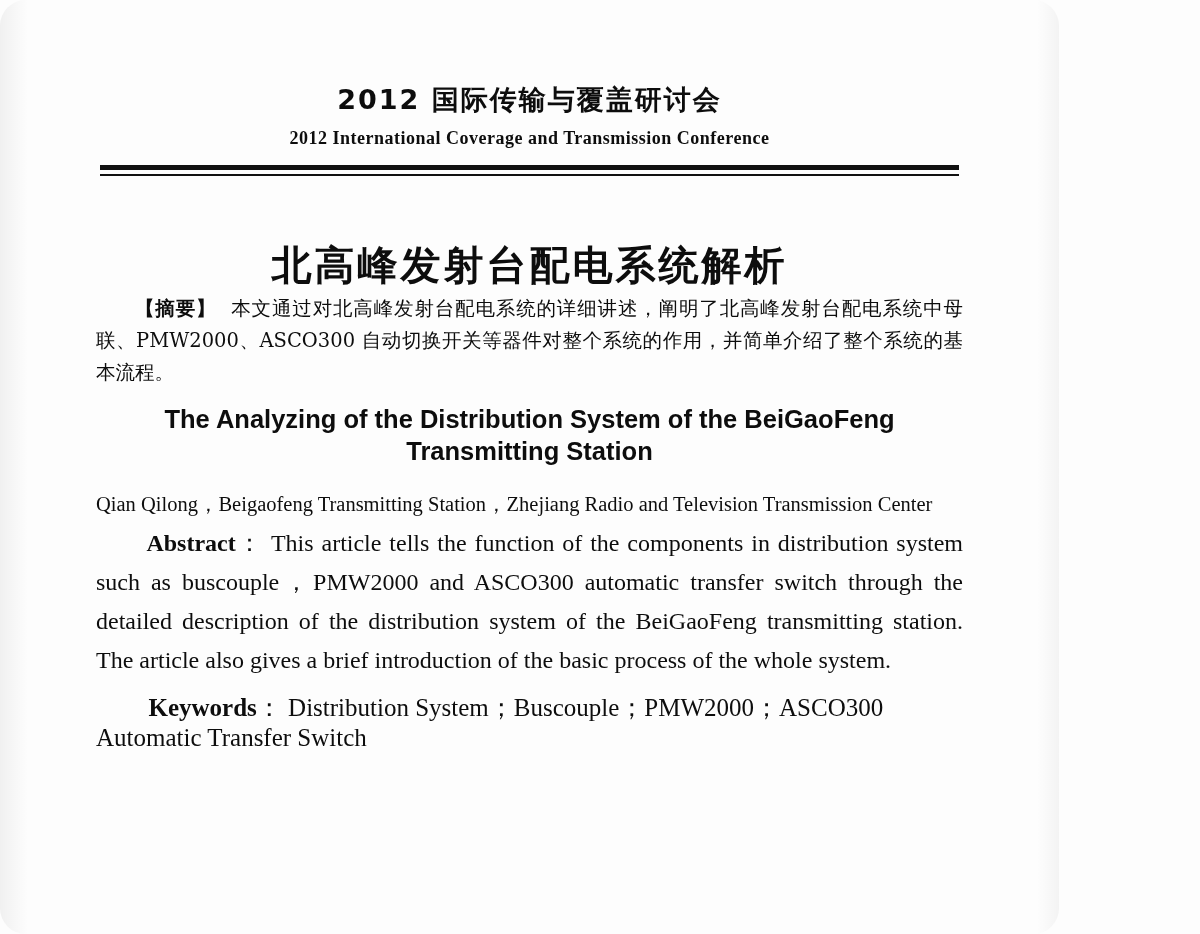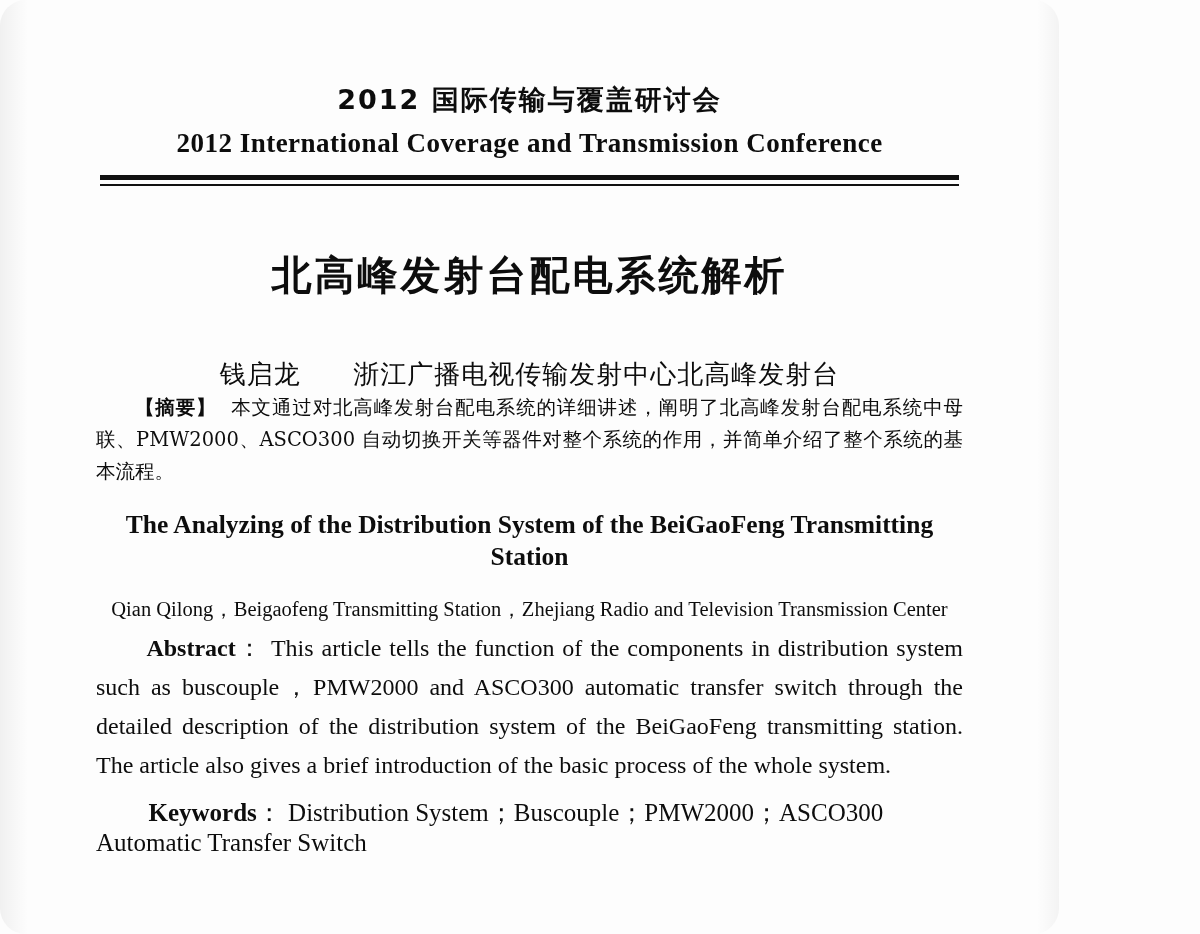--- a/index.html
+++ b/index.html
@@ -34,21 +34,21 @@
     font-weight: bold;
     font-size: 27px;
     letter-spacing: 2px;
     padding-top: 84px;
     line-height: 1.2;
   }
   .conf-en {
     text-align: center;
     font-family: "Liberation Serif", serif;
     font-weight: bold;
-    font-size: 27px;
+    font-size: 18px;
     letter-spacing: 0.5px;
     margin-top: 12px;
   }
   .rule-wrap {
     margin-top: 16px;
     padding: 0 4px;
   }
   .rule-thick {
     height: 5px;
     background: #111;
@@ -96,30 +96,29 @@
     text-indent: 2em;
   }
   .label-cn {
     font-family: "DejaVu Sans", sans-serif;
     font-weight: bold;
   }
   .gap-sm { display: inline-block; width: 14px; }
 
   
   .title-en {
-    margin-top: 22px;
+    margin-top: 16px;
     text-align: center;
-    font-family: Liberation Serif, serif;
+    font-family: Liberation Sans, sans-serif;
     font-weight: bold;
     font-size: 25.5px;
     line-height: 1.25;
   }
   .authors-en {
     margin-top: 22px;
-    text-align: center;
     font-family: "Liberation Serif", serif;
     font-size: 20.5px;
   }
   .en-block {
     margin-top: 6px;
     font-family: "Liberation Serif", serif;
     font-size: 24px;
     line-height: 1.62;
     text-align: justify;
   }
@@ -148,25 +147,20 @@
   <div class="conf-en">2012 International Coverage and Transmission Conference</div>
 
   <div class="rule-wrap">
     <div class="rule-thick"></div>
     <div class="rule-gap"></div>
     <div class="rule-thin"></div>
   </div>
 
   <div class="title-cn">北高峰发射台配电系统解析</div>
 
-  <div class="authors-cn">
-    <span>钱启龙</span>
-    <span class="sep"></span>
-    <span>浙江广播电视传输发射中心北高峰发射台</span>
-  </div>
 
   <div class="cn-block">
     <p class="cn-indent">
       <span class="label-cn">【摘要】</span><span class="gap-sm"></span><span>本文通过对北高峰发射台配电系统的详细讲述，阐明了北高峰发射台配电系统中母联、PMW2000、ASCO300 自动切换开关等器件对整个系统的作用，并简单介绍了整个系统的基本流程。</span>
     </p>
   </div>
 
   <div class="title-en">The Analyzing of the Distribution System of the BeiGaoFeng Transmitting Station</div>
 
   <div class="authors-en">Qian Qilong，Beigaofeng Transmitting Station，Zhejiang Radio and Television Transmission Center</div>

